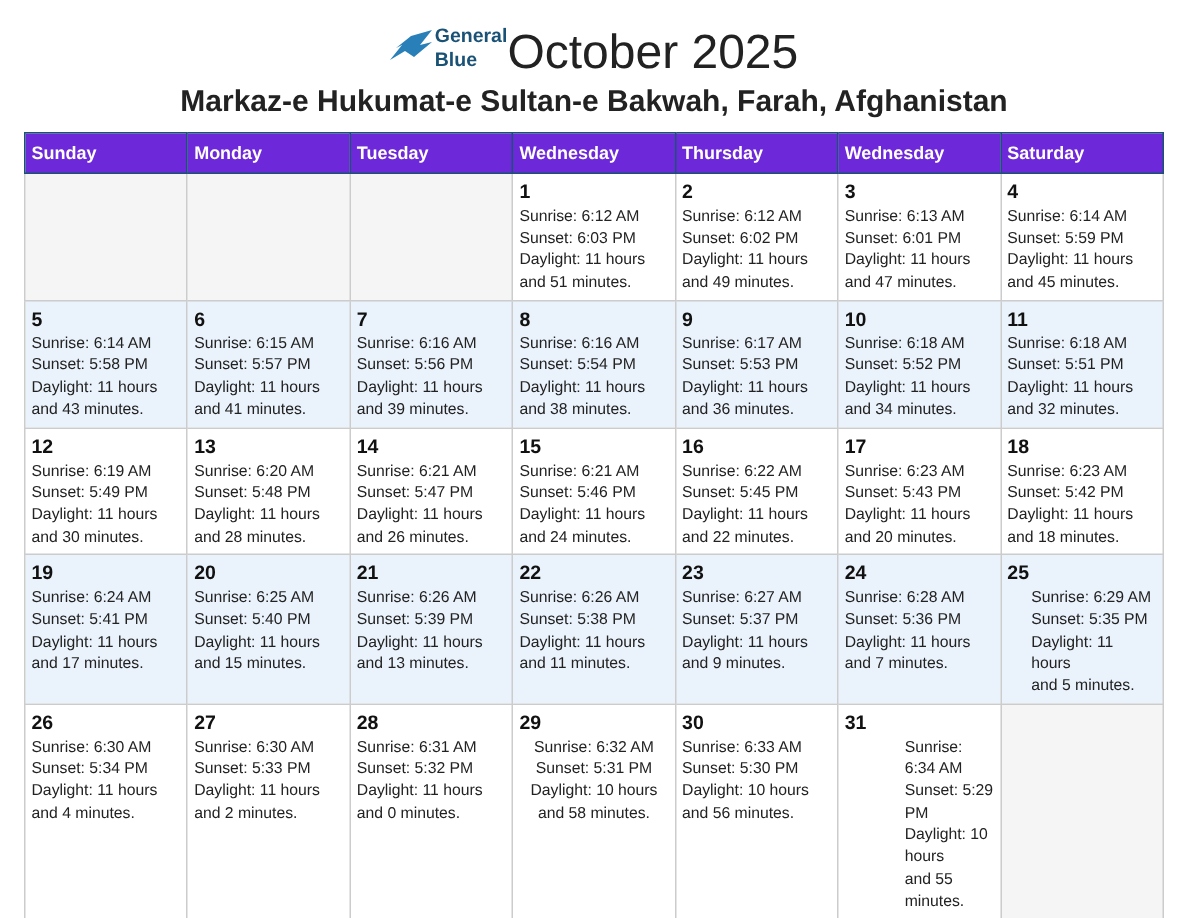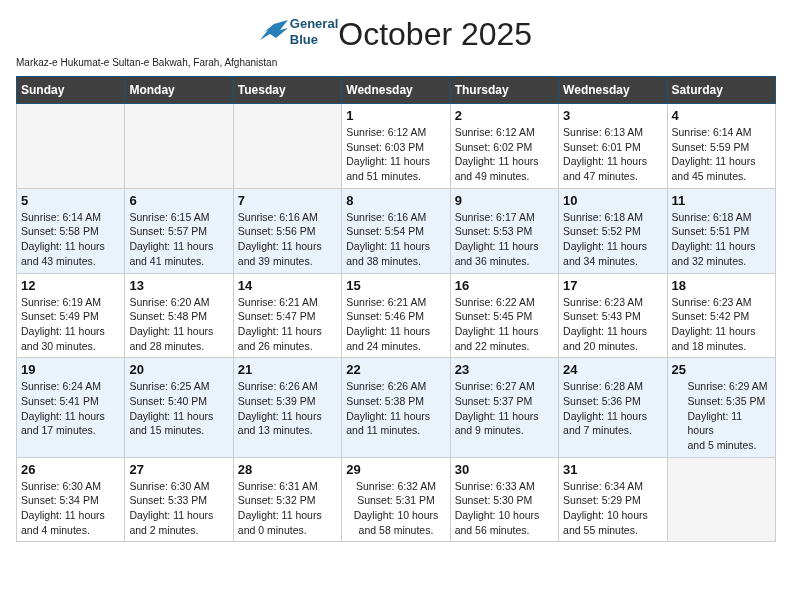--- a/index.html
+++ b/index.html
@@ -33,32 +33,33 @@
     }
     .title-section {
       text-align: right;
     }
     .month-title {
       font-size: 32px;
       font-weight: normal;
       color: #222;
     }
     .subtitle {
-      font-size: 10px;
-      font-weight: normal;
+      font-size: 20px;
+      font-weight: bold;
       color: #222;
+      text-align: center;
       margin-bottom: 8px;
     }
     .calendar {
       width: 100%;
       border-collapse: collapse;
       font-size: 11px;
     }
     .calendar th {
-      background: #404040;
+      background: #6d28d9;
       color: #fff;
       font-weight: bold;
       padding: 6px 4px;
       text-align: left;
       border: 1px solid #1a5276;
       font-size: 12px;
     }
     .calendar td {
       border: 1px solid #ccc;
       vertical-align: top;
@@ -335,21 +336,21 @@
         </td>
         <td>
           <div class="day-num">30</div>
           <div class="day-info" style="white-space: pre-line;">Sunrise: 6:33 AM
 Sunset: 5:30 PM
 Daylight: 10 hours
 and 56 minutes.</div>
         </td>
         <td>
           <div class="day-num">31</div>
-          <div class="day-info" style="white-space: pre-line;">Sunrise: 6:34 AM
+          <div class="day-info" style="white-space: pre-line; margin-left: 40px;">Sunrise: 6:34 AM
 Sunset: 5:29 PM
 Daylight: 10 hours
 and 55 minutes.</div>
         </td>
         <td class="empty"></td>
       </tr>
     </tbody>
 </table>
 
 </body></html>

